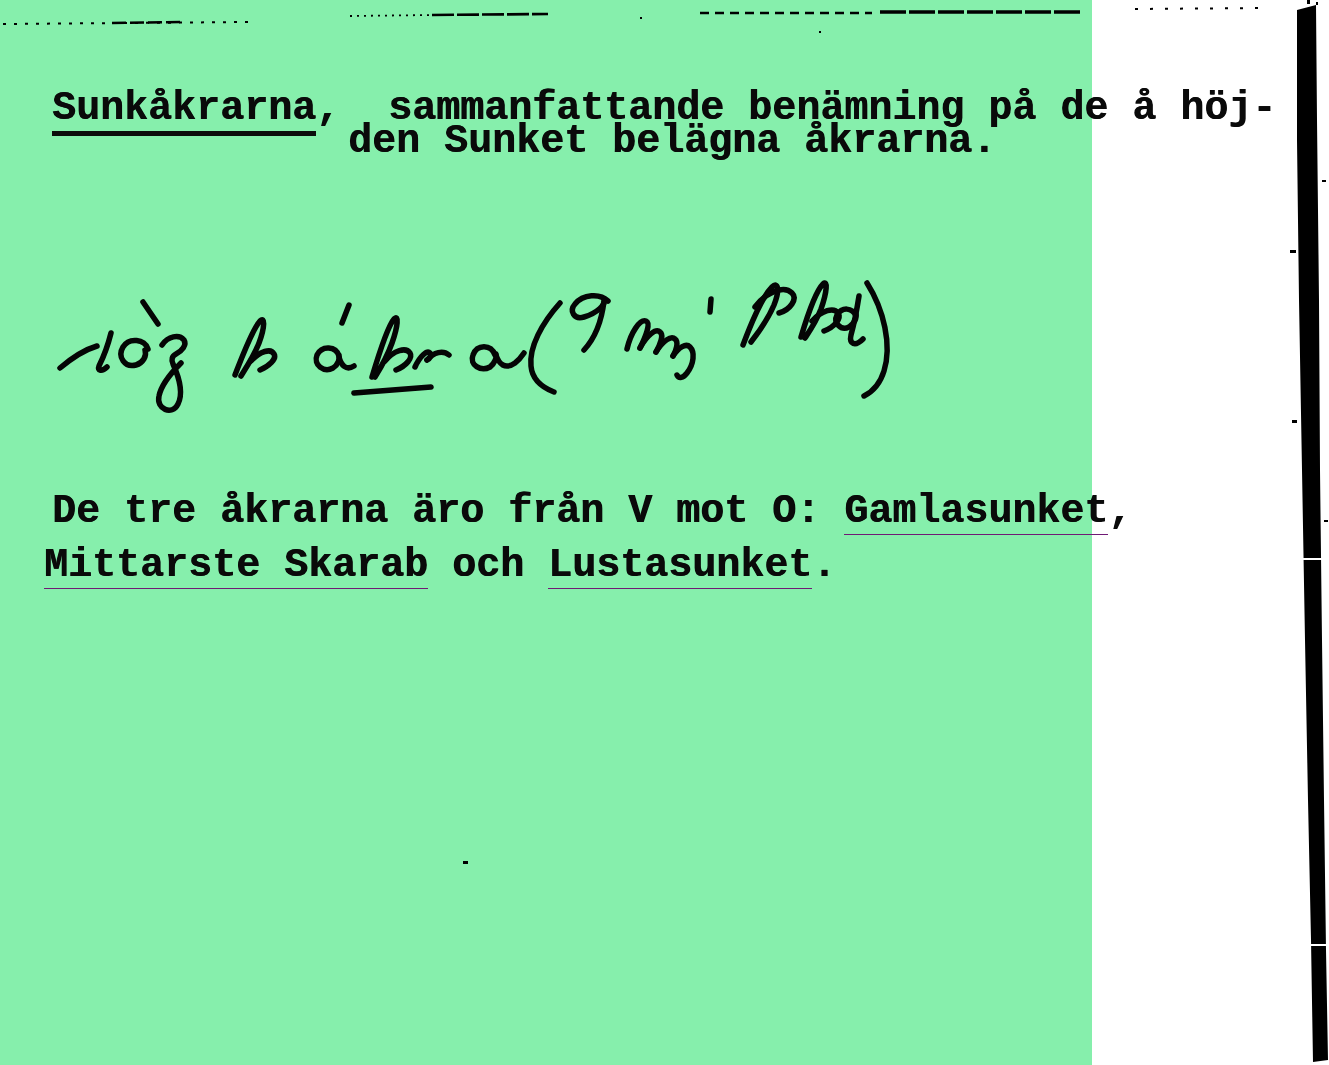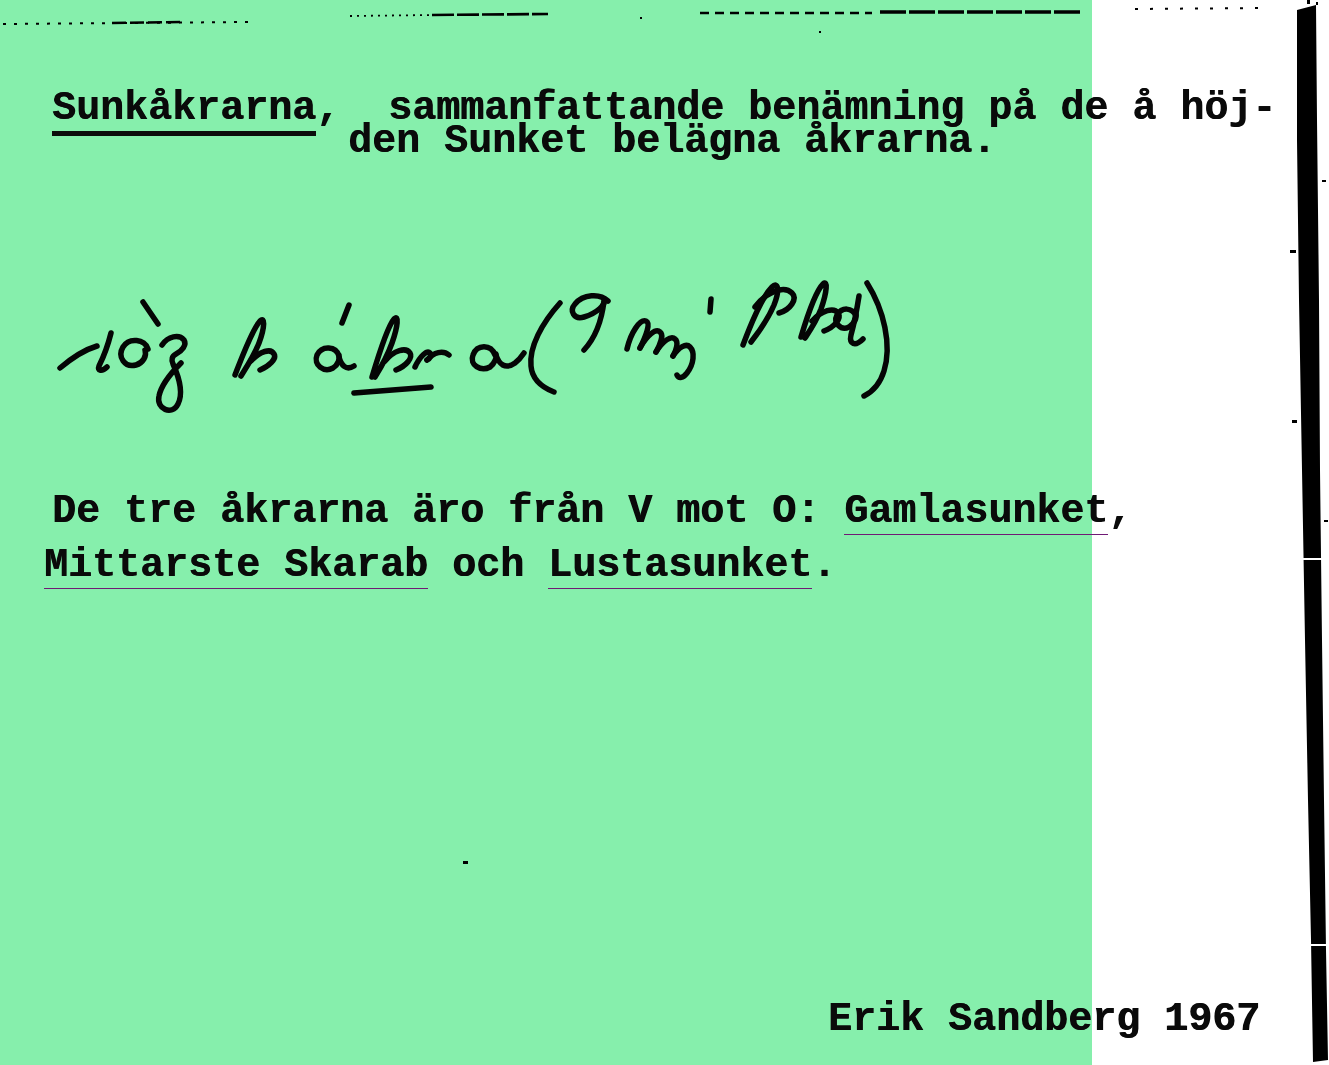--- a/index.html
+++ b/index.html
@@ -121,15 +121,14 @@
       <path d="M801,51 C797,42 787,42 782,50 C778,58 786,66 794,62 C799,59 802,53 801,49"></path>
       <path d="M804,31 C802,44 799,59 796,70 C794,79 800,82 808,74"></path>
 
       <path d="M812,18 C829,45 837,80 829,106 C825,119 817,127 809,131"></path>
     </g>
   </svg>
 
   <div class="tw-line" style="left:52px; top:492px"><span>De tre åkrarna äro från V mot O: </span><span class="u">Gamlasunket</span><span>,</span></div>
   <div class="tw-line" style="left:44px; top:546px"><span class="u">Mittarste Skarab</span><span> och </span><span class="u">Lustasunket</span><span>.</span></div>
 
-  <div class="tw-line" style="left:828px; top:1000px">Erik Sandberg 1967</div>
 
 </div>
 
 </body></html>

